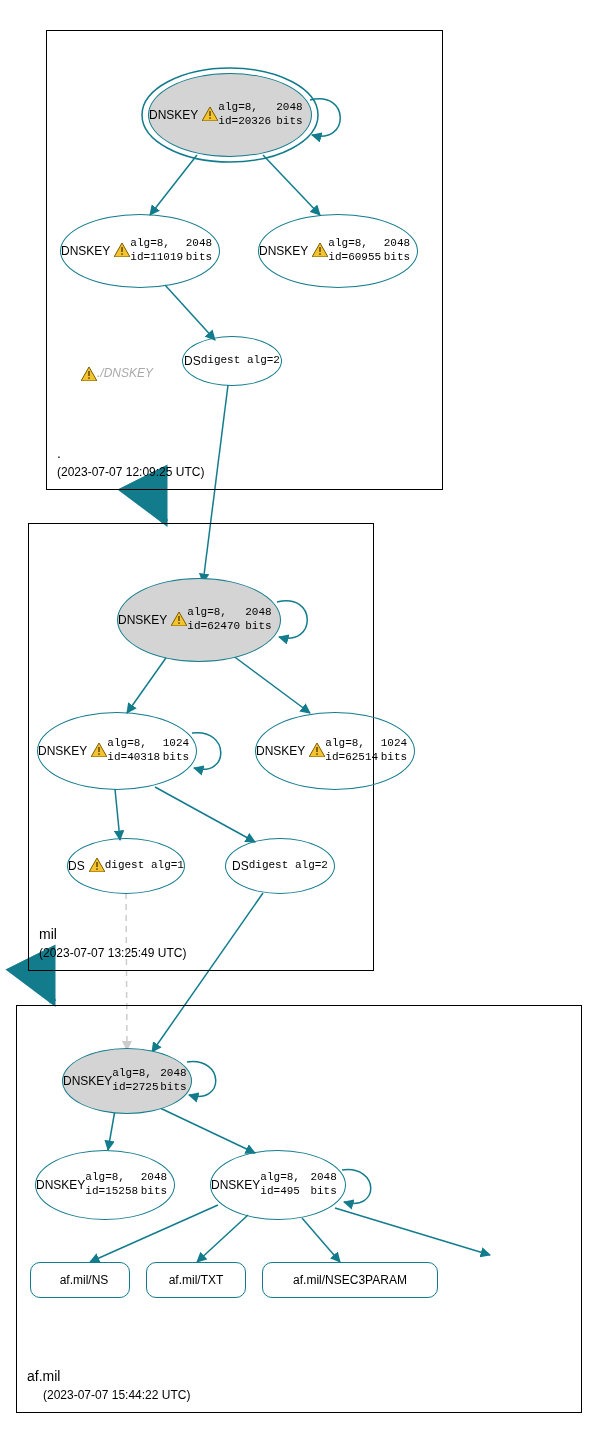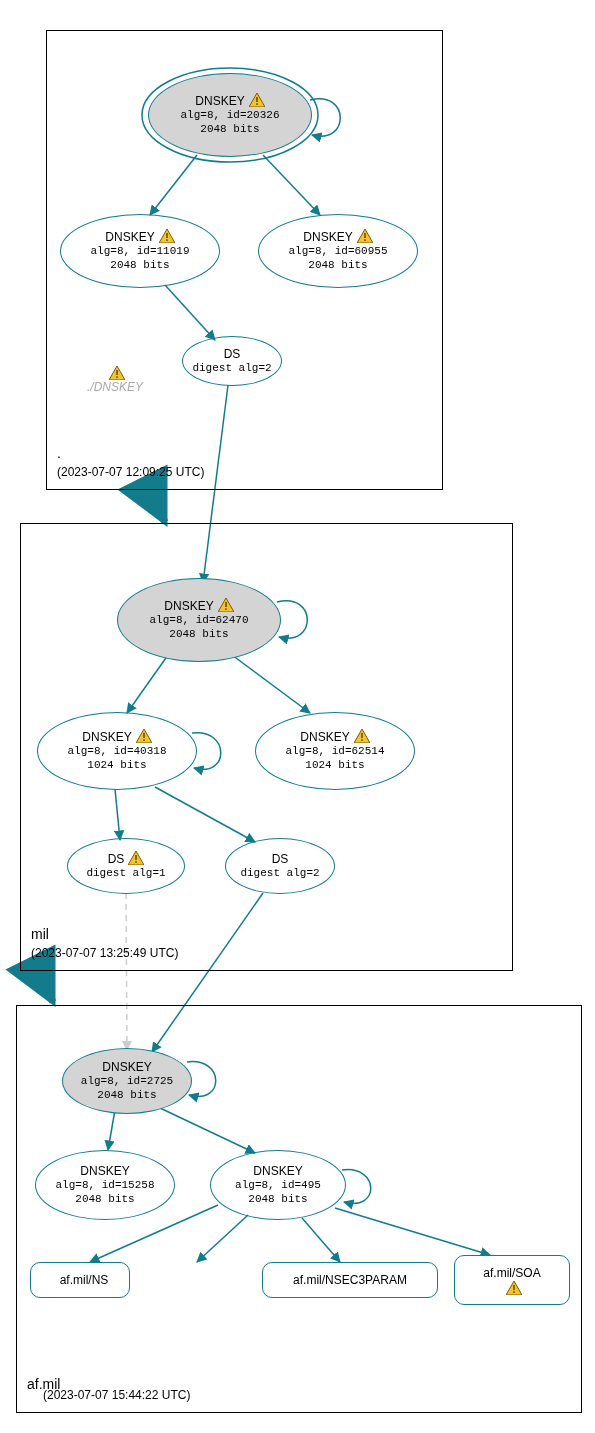--- a/index.html
+++ b/index.html
@@ -1,22 +1,22 @@
 <!DOCTYPE html>
 <html><head>
 <meta charset="utf-8">
 <style>
   html,body{margin:0;padding:0;background:#fff;font-family:Helvetica,Arial,sans-serif;}
   .canvas{position:relative;width:595px;height:1433px;}
   svg{position:absolute;left:0;top:0;}
   .zone{position:absolute;border:1px solid #000;box-sizing:border-box;}
   .zlabel{position:absolute;left:10px;font-size:14px;color:#000;white-space:nowrap;}
   .zlabel.small{font-size:12px;}
-  .node{position:absolute;display:flex;flex-direction:column;align-items:center;justify-content:center;
-        font-size:12px;color:#000;text-align:center;line-height:1.25;box-sizing:border-box;}
+  .node{position:absolute;display:flex;align-items:center;justify-content:center;
+        font-size:12px;color:#000;text-align:left;line-height:1.25;box-sizing:border-box;}
   .ell{border:1.5px solid #127C8D;border-radius:50%;}
   .ksk{background:#d4d4d4;}
   .rr{border:1.5px solid #127C8D;border-radius:10px;background:#fff;}
   .faded{color:#aaa;}
   .line1{white-space:nowrap;}
   .warn{display:inline-block;width:16px;height:14px;vertical-align:-2px;margin-left:4px;}
   .warn svg{position:static;}
   .sub{font-size:11px;font-family:Liberation Mono, monospace;}
 </style>
 </head>
@@ -75,26 +75,26 @@
   <path d="M218,1205 L90,1262" fill="none" stroke="#127C8D" stroke-width="1.5" marker-end="url(#ar)"></path>
   <path d="M248,1215 L197,1262" fill="none" stroke="#127C8D" stroke-width="1.5" marker-end="url(#ar)"></path>
   <path d="M302,1218 L340,1262" fill="none" stroke="#127C8D" stroke-width="1.5" marker-end="url(#ar)"></path>
   <path d="M335,1208 L490,1255" fill="none" stroke="#127C8D" stroke-width="1.5" marker-end="url(#ar)"></path>
 </svg>
 
 <div class="zone" style="left:46px;top:30px;width:397px;height:460px;">
   <div class="zlabel" style="bottom:28px;">.</div>
   <div class="zlabel small" style="bottom:10px;">(2023-07-07 12:09:25 UTC)</div>
 </div>
-<div class="zone" style="left:20px;top:523px;width:493px;height:448px;padding-left:7px;">
+<div class="zone" style="left:28px;top:523px;width:346px;height:448px;padding-left:7px;">
   <div class="zlabel" style="bottom:28px;">mil</div>
   <div class="zlabel small" style="bottom:10px;">(2023-07-07 13:25:49 UTC)</div>
 </div>
 <div class="zone" style="left:16px;top:1005px;width:566px;height:408px;">
-  <div class="zlabel" style="bottom:20px;margin-top:24px;">af.mil</div>
+  <div class="zlabel" style="bottom:28px;margin-top:24px;">af.mil</div>
   <div class="zlabel small" style="bottom:10px;margin-left:16px;">(2023-07-07 15:44:22 UTC)</div>
 </div>
 
 <div class="node ell ksk" style="left:148px;top:73px;width:164px;height:84px;">
   <div class="line1"><span>DNSKEY</span><span class="warn"><svg width="16" height="14">
             <path d="M8 0 L16 14 L0 14 Z" fill="#F4C430" stroke="#7a5b00"></path>
             <rect x="7.2" y="4" width="1.6" height="5" fill="#6b4d00"></rect>
             <rect x="7.2" y="10.3" width="1.6" height="1.6" fill="#6b4d00"></rect>
           </svg></span></div>
   <div class="sub">alg=8, id=20326</div>
@@ -182,25 +182,20 @@
   <div class="sub">2048 bits</div>
 </div>
 <div class="node ell" style="left:210px;top:1150px;width:136px;height:70px;">
   <div>DNSKEY</div>
   <div class="sub">alg=8, id=495</div>
   <div class="sub">2048 bits</div>
 </div>
 <div class="node rr" style="left:30px;top:1262px;width:100px;height:36px;padding-left:8px;">
   <div>af.mil/NS</div>
 </div>
+<div class="node rr" style="left:146px;top:1262px;width:100px;height:36px;">
+  <div>af.mil/TXT</div>
+</div>
 <div class="node rr" style="left:262px;top:1262px;width:176px;height:36px;">
   <div>af.mil/NSEC3PARAM</div>
 </div>
-<div class="node rr" style="left:454px;top:1255px;width:116px;height:50px;">
-  <div>af.mil/SOA</div>
-  <span class="warn"><svg width="16" height="14">
-          <path d="M8 0 L16 14 L0 14 Z" fill="#F4C430" stroke="#7a5b00"></path>
-          <rect x="7.2" y="4" width="1.6" height="5" fill="#6b4d00"></rect>
-          <rect x="7.2" y="10.3" width="1.6" height="1.6" fill="#6b4d00"></rect>
-        </svg></span>
-</div>
 
 </div>
 
 </body></html>

